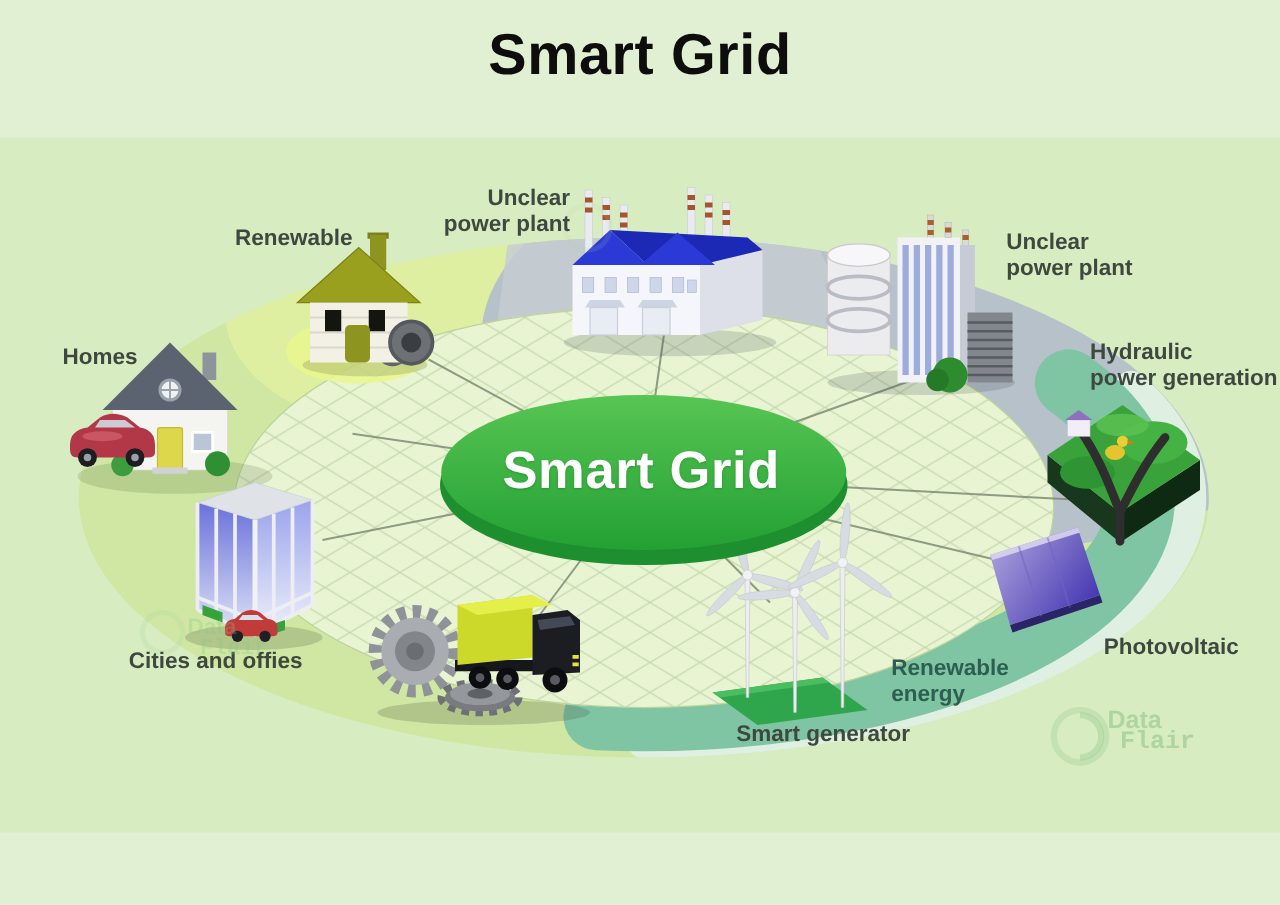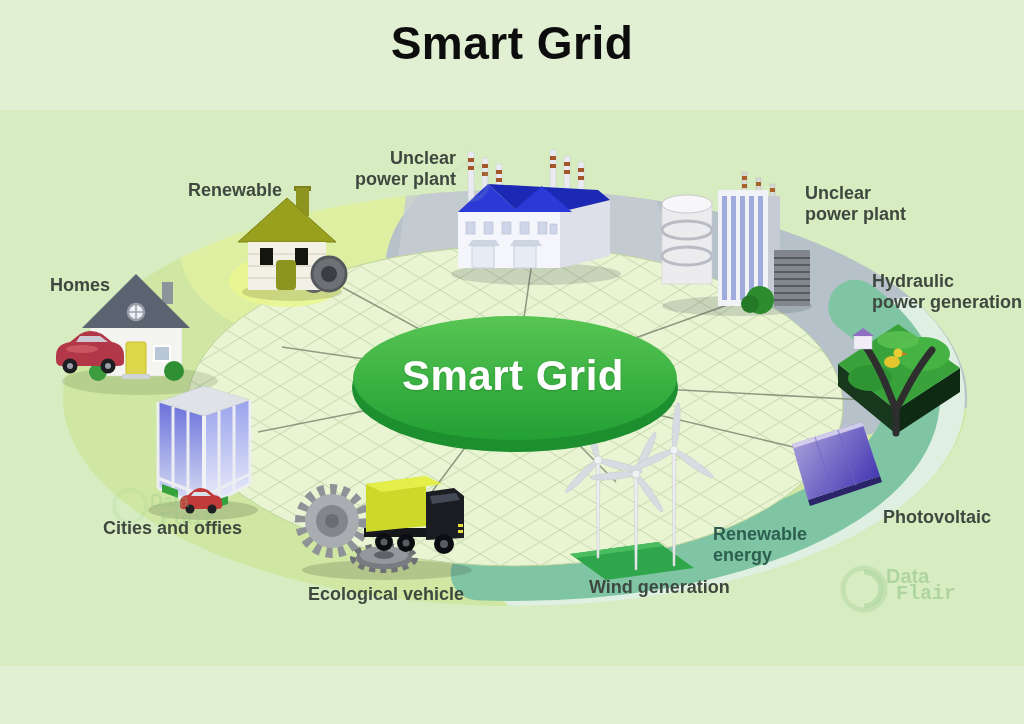--- a/index.html
+++ b/index.html
@@ -346,22 +346,21 @@
   <div class="lbl two" style="left:805px;top:183px;">
     <span class="ln">Unclear</span>
     <span class="ln">power plant</span>
   </div>
   <div class="lbl two" style="left:872px;top:271px;">
     <span class="ln">Hydraulic</span>
     <span class="ln">power generation</span>
   </div>
   <div class="lbl" style="left:883px;top:507px;">Photovoltaic</div>
   <div class="lbl lbl-renew" style="left:697px;top:524px;margin-left:16px;">Renewable energy</div>
-  <div class="lbl" style="left:589px;top:577px;">Wind generation</div>
-  <div class="lbl" style="left:308px;top:584px;">Ecological vehicle</div>
+  <div class="lbl" style="left:589px;top:577px;">Smart generator</div>
   <div class="lbl" style="left:103px;top:518px;">Cities and offies</div>
 
   <div class="center-label">Smart Grid</div>
 
   <div class="wm wm-main">
     <span class="ln1">Data</span>
     <span class="ln2">Flair</span>
   </div>
   <div class="wm wm-left">
     <span class="ln1">Data</span>

